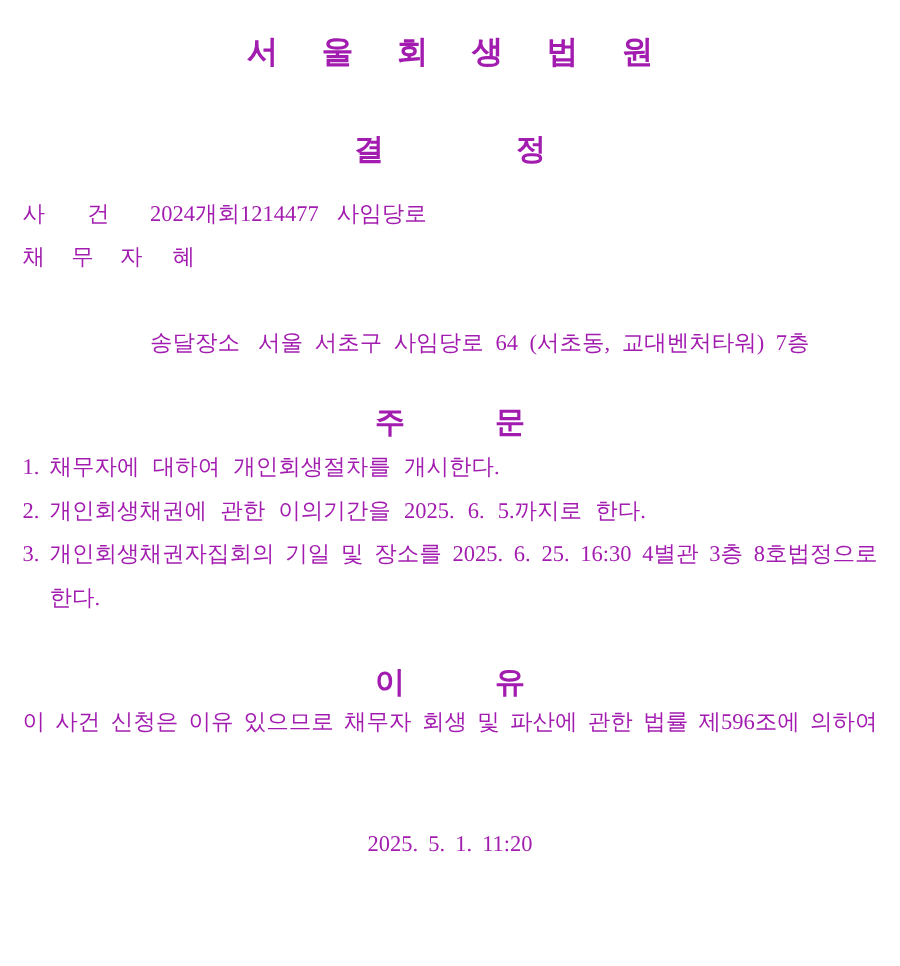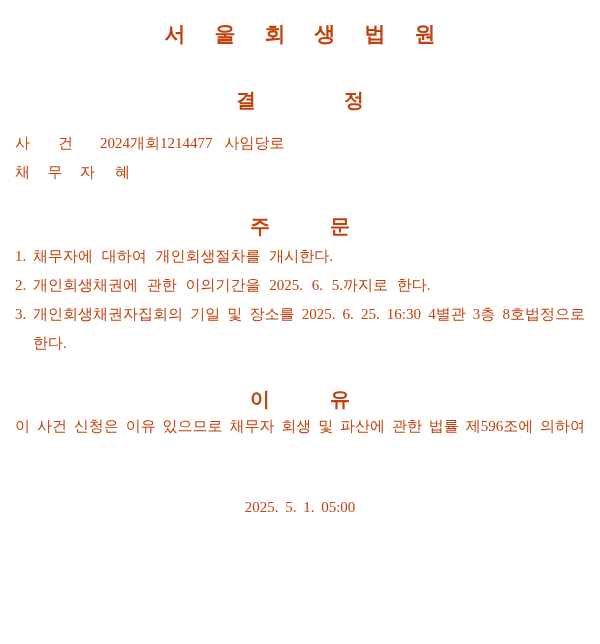--- a/index.html
+++ b/index.html
@@ -3,21 +3,21 @@
 <meta charset="utf-8">
 <style>
   * { margin: 0; padding: 0; box-sizing: border-box; }
   html, body { background: #ffffff; }
   .page {
     position: relative;
     width: 600px;
     height: 644px;
     margin: 0 auto;
     background: #ffffff;
-    color: #c2410c;
+    color: #a21caf;
     font-family: "Liberation Serif", "DejaVu Serif", serif;
     font-size: 15px;
     padding: 0 15px;
     overflow: hidden;
   }
   
   .court-title {
     padding-top: 22px;
     font-size: 21px;
     font-weight: 700;
@@ -91,20 +91,23 @@
       <span class="val-case">2024개회1214477</span>
       <span class="val-type">사임당로</span>
     </div>
     <div class="case-row">
       <span class="lbl lbl-debtor">채 무 자</span>
       <span class="val-debtor">혜</span>
     </div>
   </div>
 
   <div class="service-block">
+    <div>
+      <span>송달장소</span><span class="svc-val">서울 서초구 사임당로 64 (서초동, 교대벤처타워) 7층</span>
+    </div>
   </div>
 
   <div class="heading h-order">주문</div>
 
   <div class="order-list">
     <div class="order-item">
       <span class="onum">1.</span>
       <div class="otext">채무자에 대하여 개인회생절차를 개시한다.</div>
     </div>
     <div class="order-item">
@@ -119,15 +122,15 @@
       </div>
     </div>
   </div>
 
   <div class="heading h-reason">이유</div>
 
   <div class="reason-block">
     <div class="justify-line">이 사건 신청은 이유 있으므로 채무자 회생 및 파산에 관한 법률 제596조에 의하여</div>
   </div>
 
-  <div class="date-line">2025. 5. 1. 05:00</div>
+  <div class="date-line">2025. 5. 1. 11:20</div>
 
 </div>
 
 </body></html>

